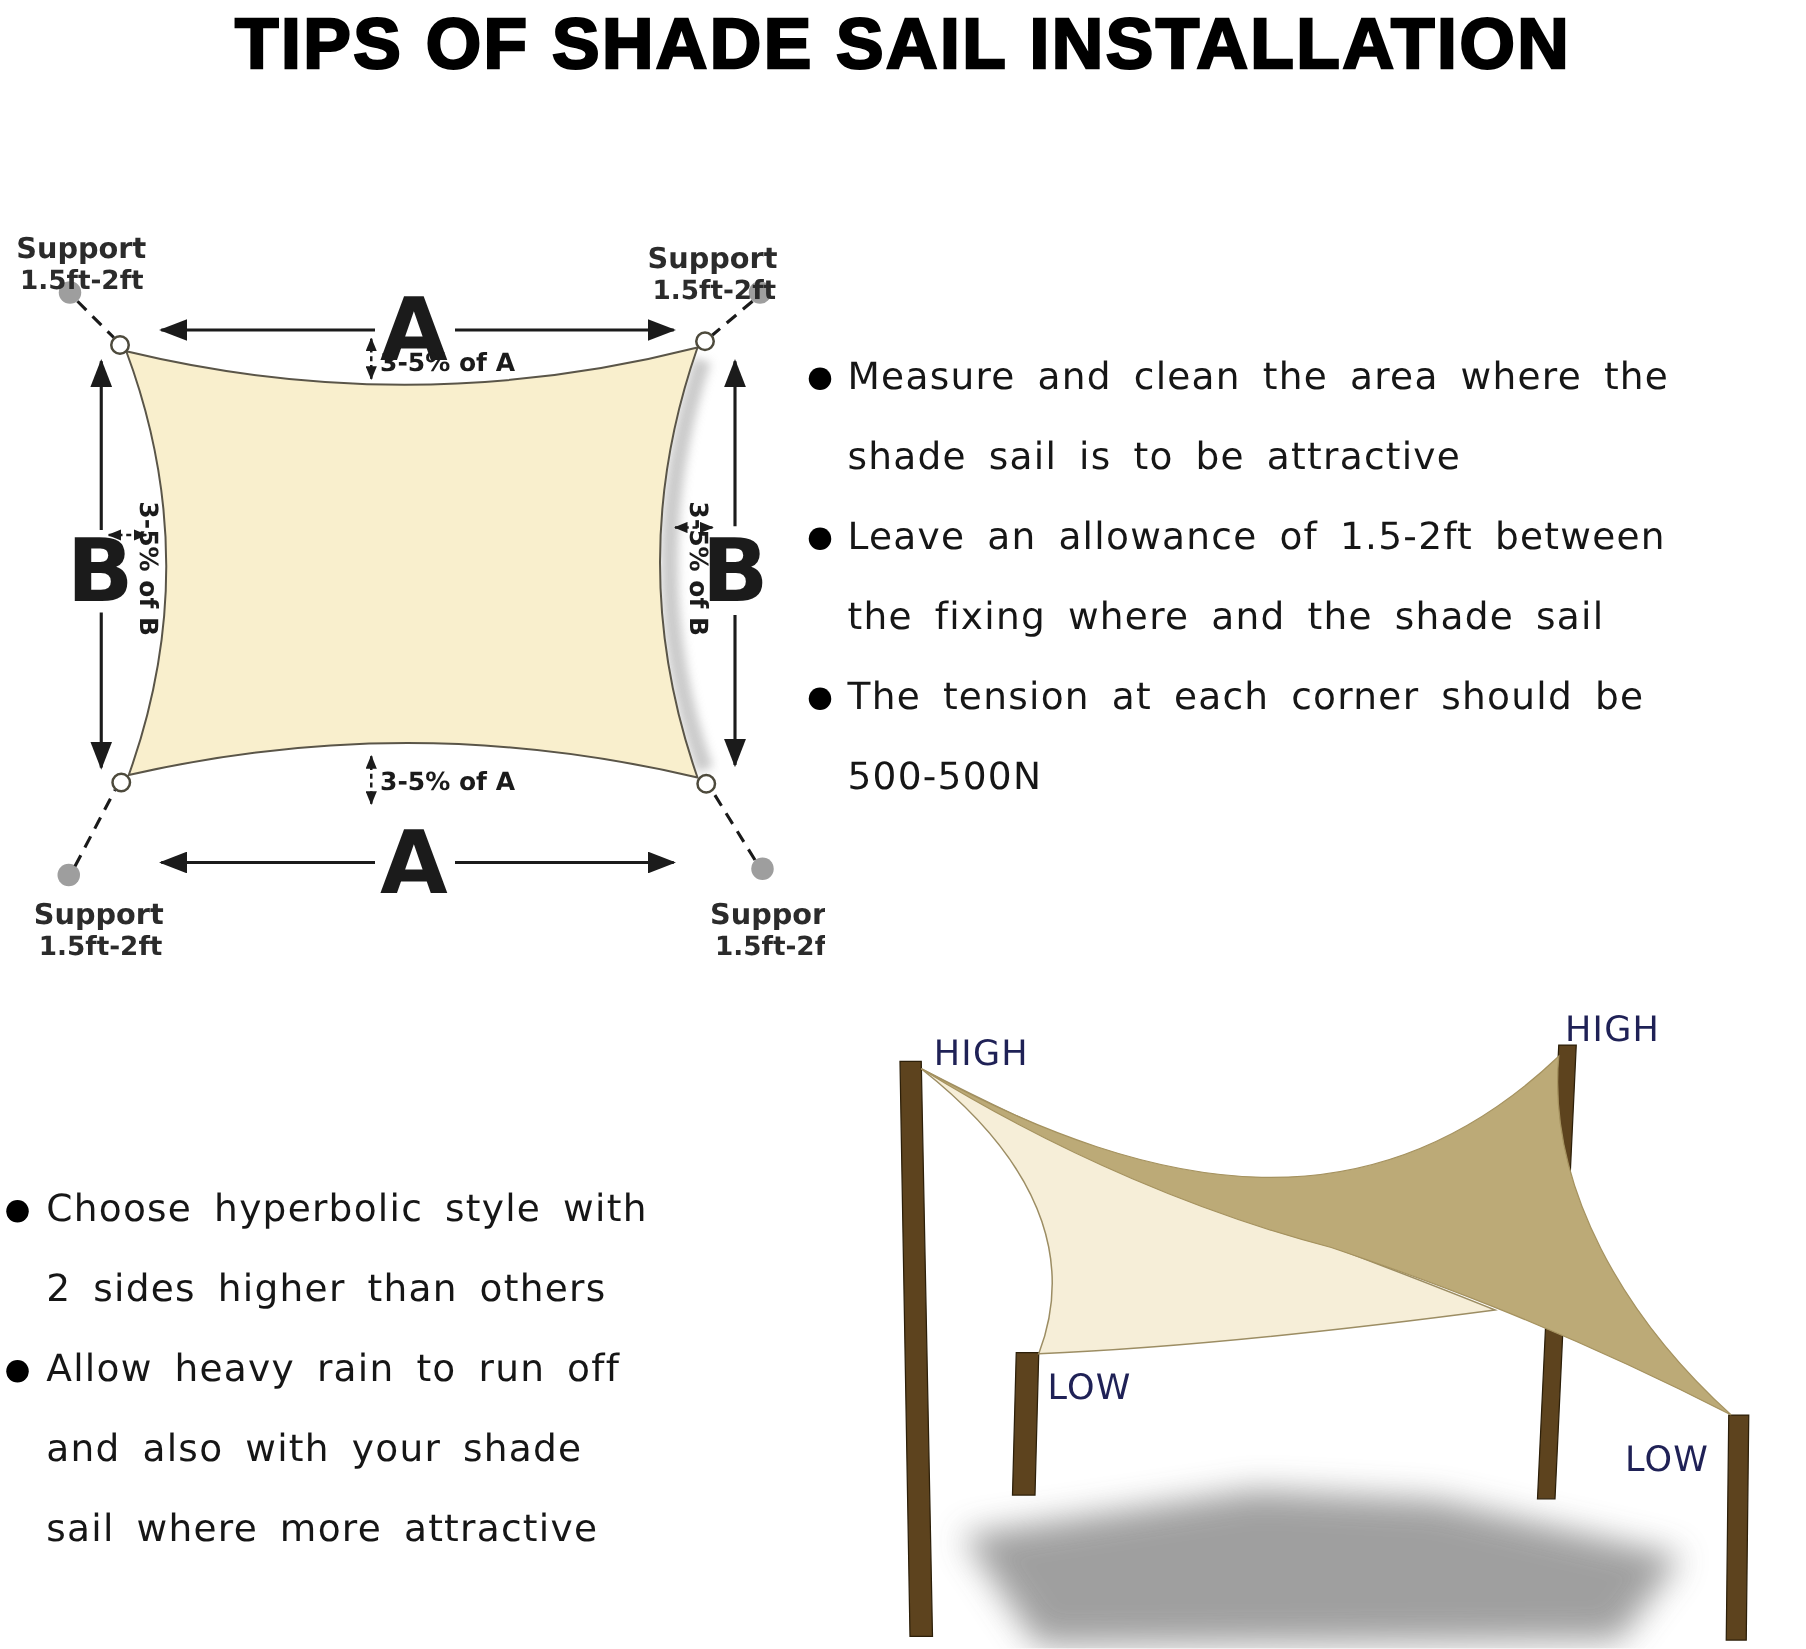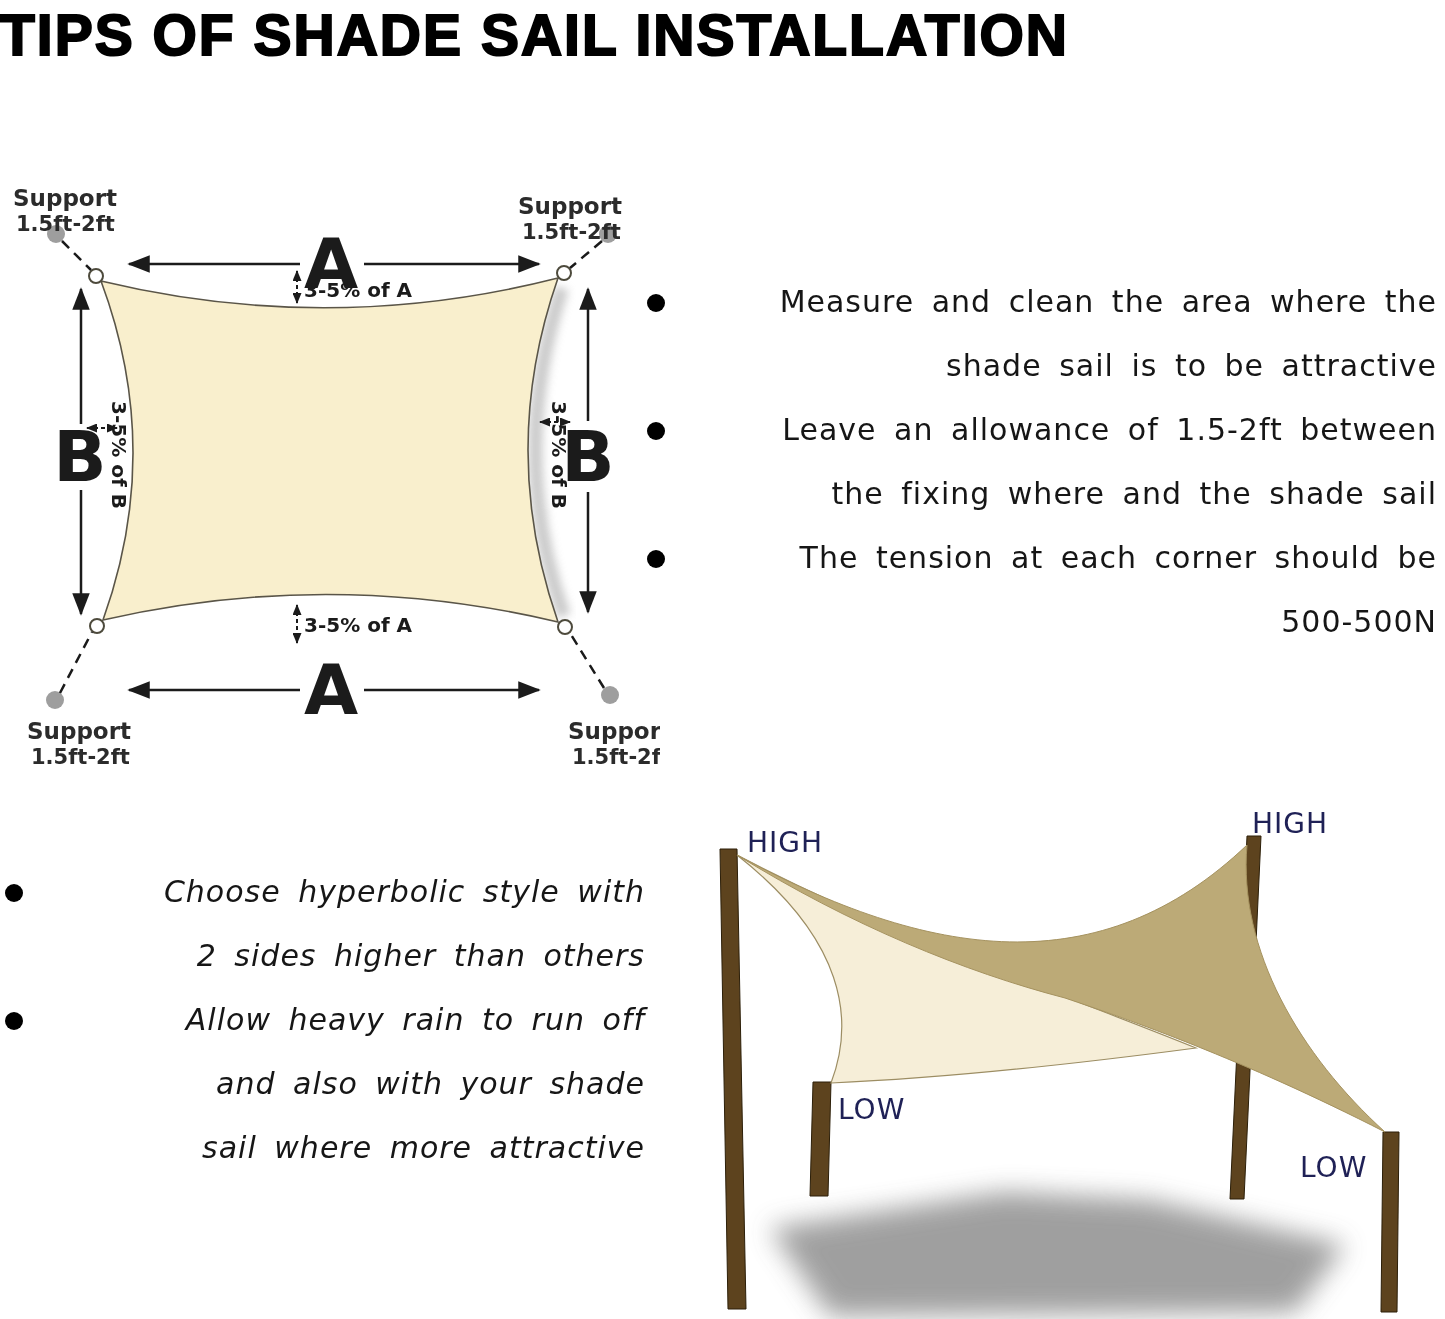--- a/index.html
+++ b/index.html
@@ -1,23 +1,23 @@
 <!DOCTYPE html>
 <html><head>
 <meta charset="utf-8">
 <style>
   html,body{margin:0;padding:0;background:#ffffff;}
   .page{position:relative;width:1445px;height:1319px;background:#ffffff;overflow:hidden;
         font-family:"DejaVu Sans",sans-serif;color:#141414;}
-  .title{position:absolute;left:0;right:0;top:2px;text-align:left;
+  .title{position:absolute;left:0;right:0;top:2px;text-align:center;
          font-family:"Liberation Sans",sans-serif;font-weight:900;font-size:57px;
          letter-spacing:2px;color:#000;-webkit-text-stroke:2px #000;white-space:nowrap;}
-  .tips{position:absolute;text-align:right;}
+  .tips{position:absolute;}
   .tips-right{left:647px;top:270px;width:790px;}
-  .tips-left{left:5px;top:860px;width:640px;font-style:italic;}
+  .tips-left{left:5px;top:936px;width:640px;}
   .tip{position:relative;padding-left:31px;}
   .tips-left .tip{padding-left:32px;}
   .tip .dot{position:absolute;left:0;top:24px;width:18px;height:18px;border-radius:50%;background:#000;}
   .tip .line{height:64px;line-height:64px;font-size:30px;letter-spacing:1px;word-spacing:7px;
              color:#161616;white-space:nowrap;}
   svg text{font-family:"DejaVu Sans",sans-serif;}
   .lbl-support{font-size:23px;font-weight:bold;fill:#2b2b2b;}
   .lbl-range{font-size:21px;font-weight:bold;fill:#2b2b2b;}
   .lbl-dim{font-size:70px;font-weight:bold;fill:#1b1b1b;}
   .lbl-tol{font-size:20px;font-weight:bold;fill:#1b1b1b;}

